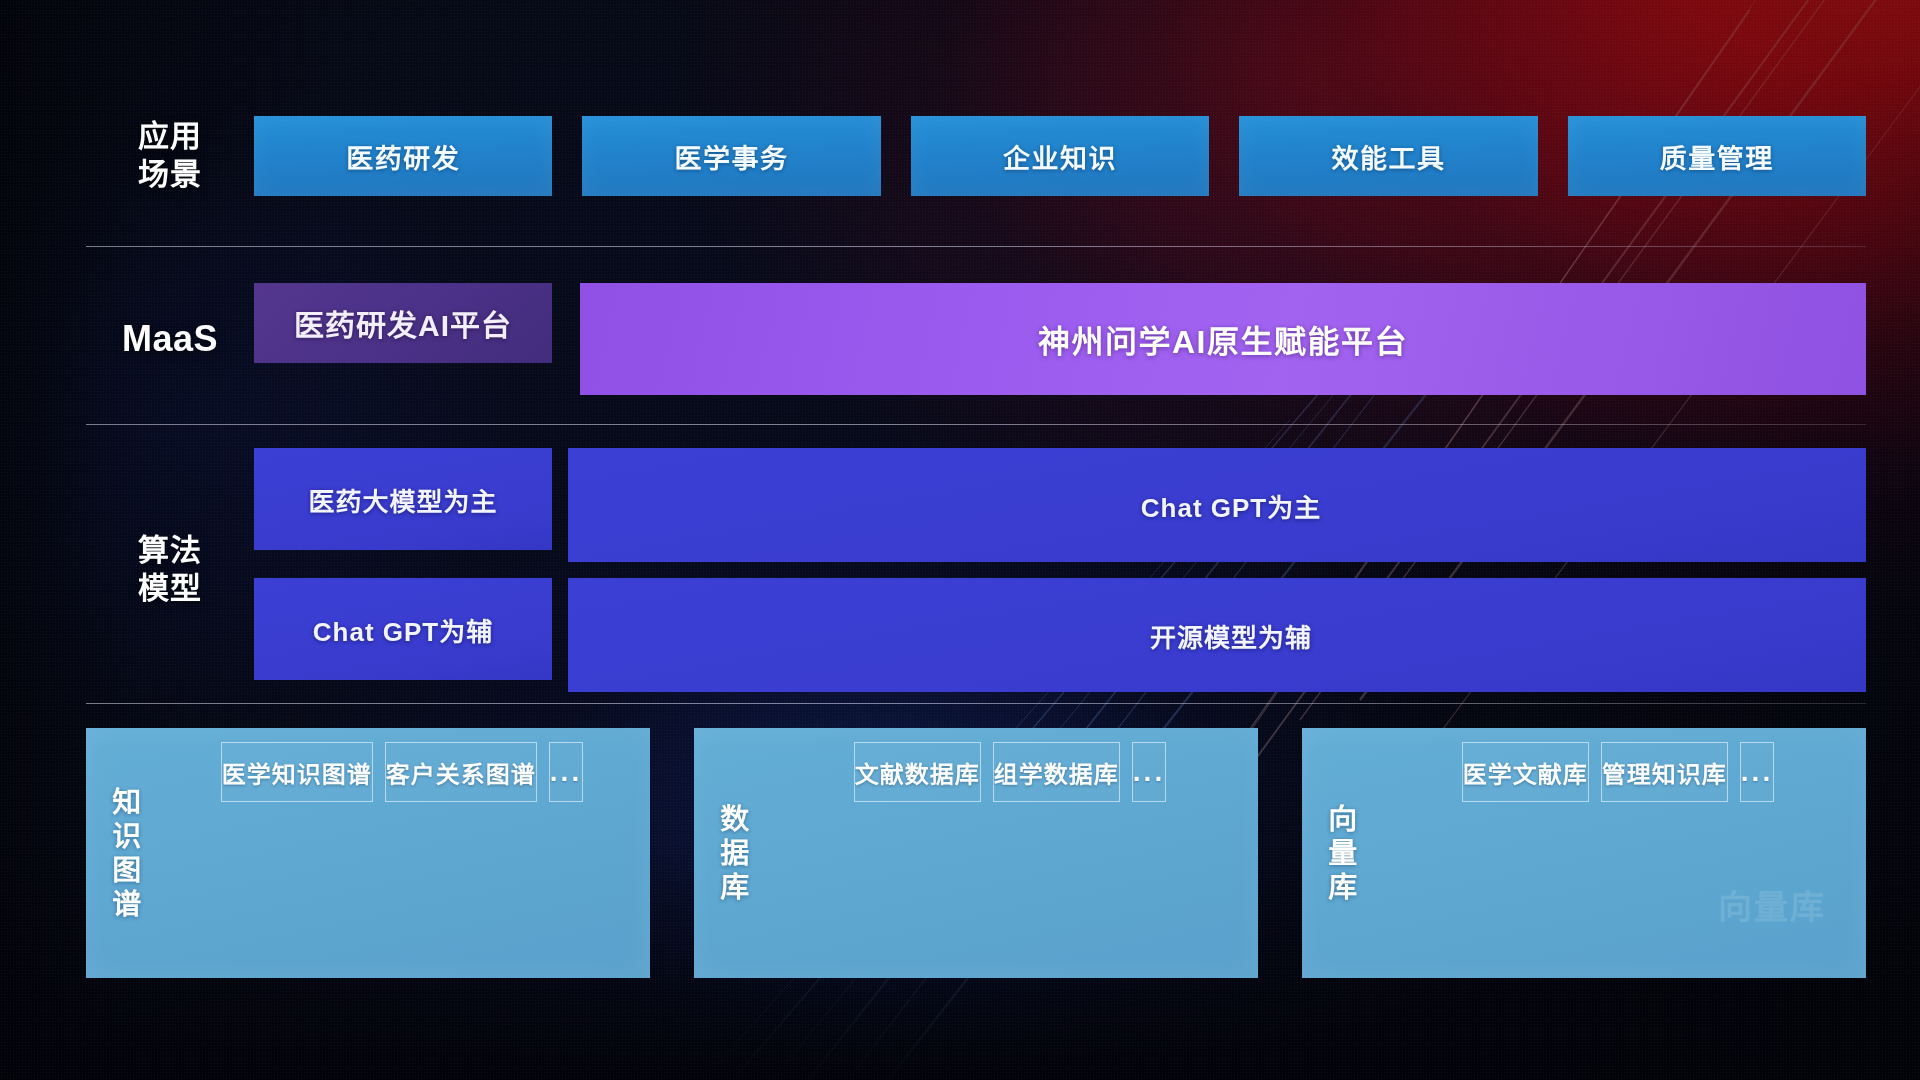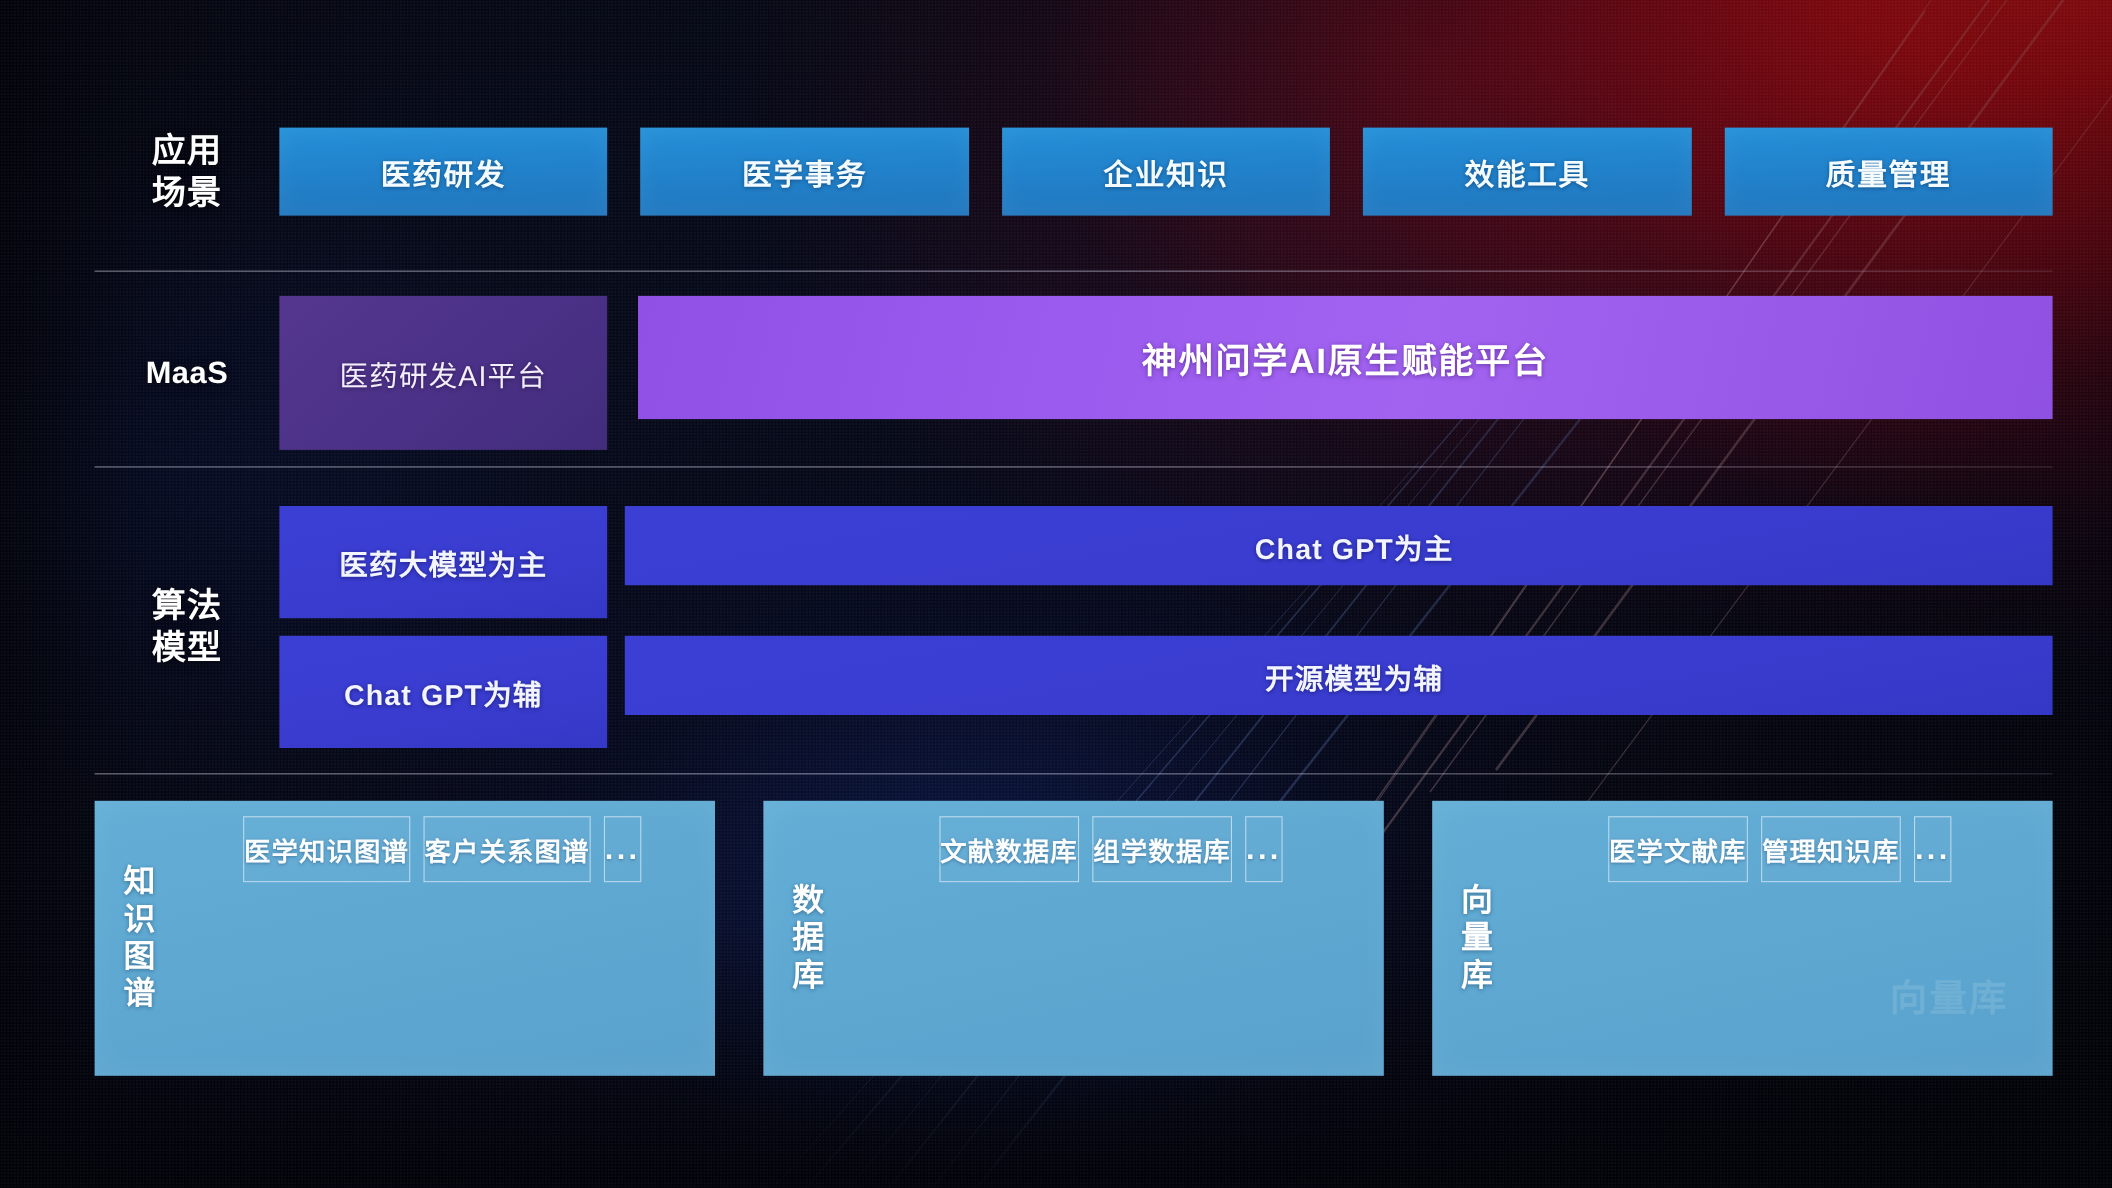--- a/index.html
+++ b/index.html
@@ -86,21 +86,21 @@
     color: #ffffff;
     font-size: 31px;
     font-weight: 700;
     line-height: 1.22;
     letter-spacing: 1px;
     text-shadow: 0 2px 10px rgba(0,0,0,0.65);
     white-space: pre-line;
     user-select: none;
   }
   .row-label.latin {
-    font-size: 28px;
+    font-size: 36px;
     letter-spacing: 0.5px;
   }
 
   .row-body {
     flex: 1 1 auto;
     display: flex;
   }
 
   
   .divider {
@@ -131,28 +131,28 @@
     letter-spacing: 1.5px;
     text-shadow: 0 1px 4px rgba(0,25,60,0.45);
     box-shadow: inset 0 0 26px rgba(255,255,255,0.06);
   }
 
   
   #row-maas { top: 283px; height: 112px; }
   .maas-body { gap: 28px; }
   .maas-left {
     flex: 0 0 298px;
-    height: 140px;
+    height: 80px;
     display: flex;
     align-items: center;
     justify-content: center;
     background: linear-gradient(140deg, #54368f 0%, #4b3187 55%, #432c7c 100%);
     color: #f3eefb;
-    font-size: 26px;
-    font-weight: 400;
+    font-size: 30px;
+    font-weight: 700;
     letter-spacing: 1px;
     text-shadow: 0 1px 4px rgba(20,0,40,0.5);
   }
   .maas-right {
     flex: 1 1 auto;
     height: 112px;
     display: flex;
     align-items: center;
     justify-content: center;
     background: linear-gradient(103deg, #9050e6 0%, #9a5aee 28%, #a263f1 55%, #9a5ae9 78%, #8f51e2 100%);
@@ -175,21 +175,21 @@
     justify-content: center;
     background: linear-gradient(170deg, #3b3fd4 0%, #3a3dd0 50%, #3538c6 100%);
     color: #f2f4ff;
     font-size: 26px;
     font-weight: 700;
     letter-spacing: 1px;
     text-shadow: 0 1px 4px rgba(5,5,60,0.5);
   }
   .algo-right {
     flex: 1 1 auto;
-    height: 72px;
+    height: 114px;
     display: flex;
     align-items: center;
     justify-content: center;
     background: linear-gradient(170deg, #3b3fd4 0%, #3a3dd0 50%, #3538c6 100%);
     color: #f2f4ff;
     font-size: 26px;
     font-weight: 700;
     letter-spacing: 1px;
     text-shadow: 0 1px 4px rgba(5,5,60,0.5);
     padding-left: 28px;

